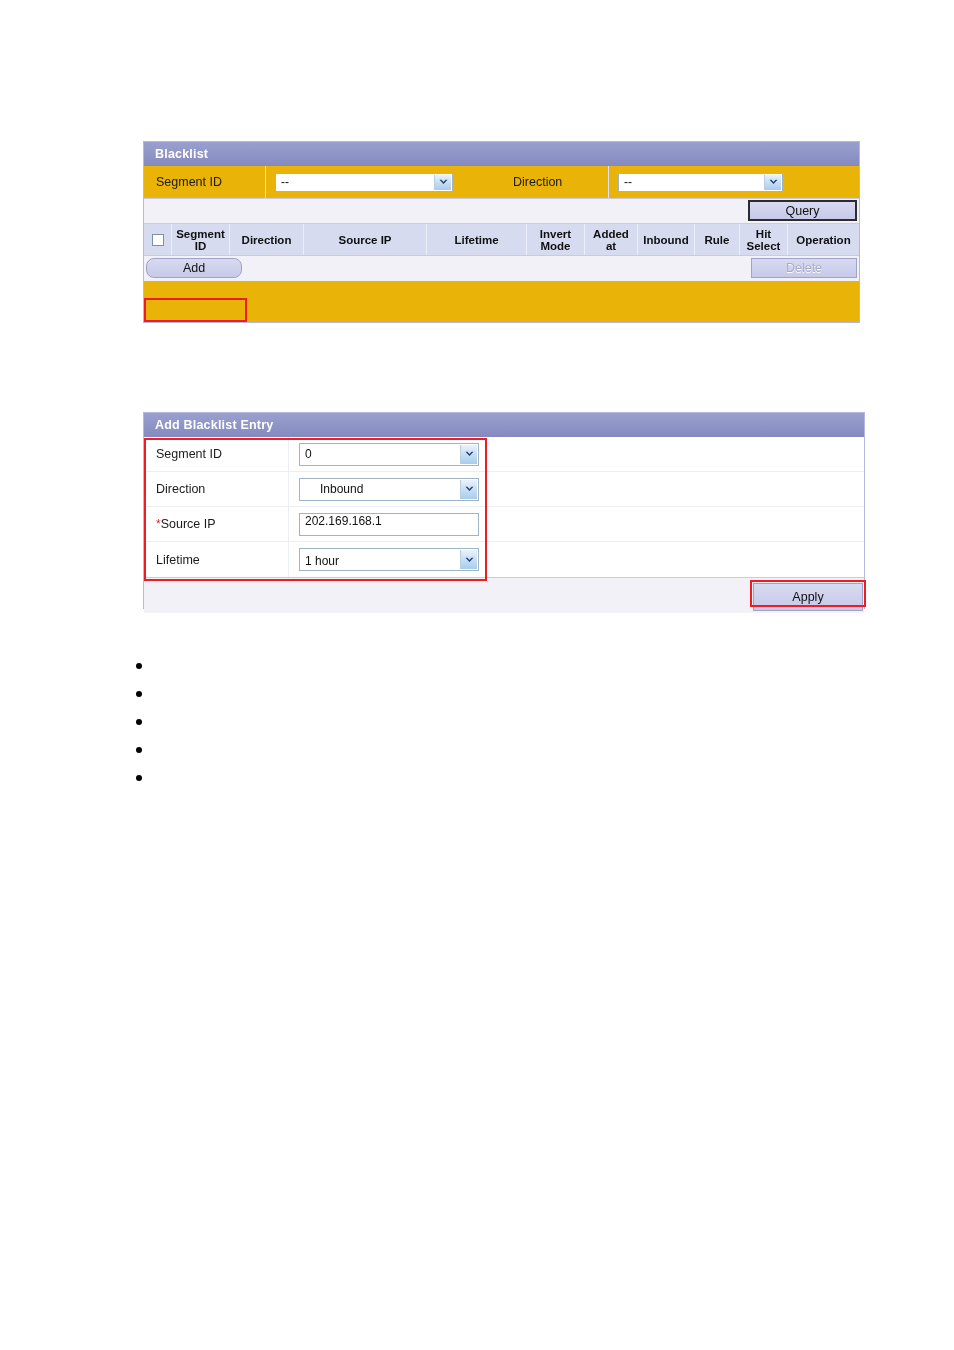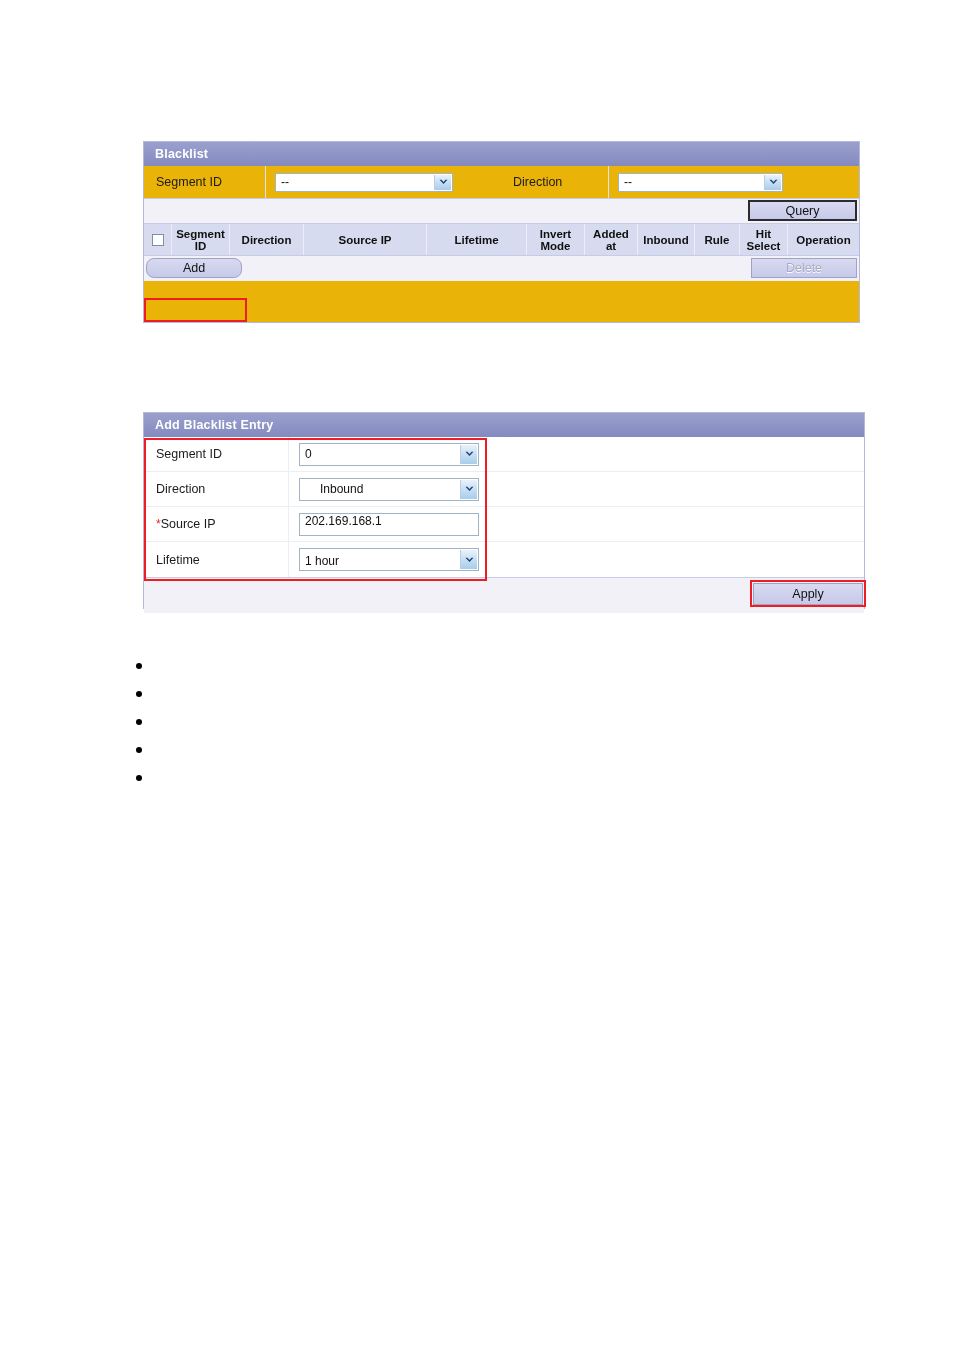--- a/index.html
+++ b/index.html
@@ -370,21 +370,21 @@
         <span class="arrow-btn">
           <svg width="9" height="6" viewBox="0 0 9 6">
               <path d="M0.5 0.8 L4.5 5 L8.5 0.8 L6.6 0.8 L4.5 3 L2.4 0.8 Z" fill="#1f3f72"></path>
             </svg>
         </span>
       </div>
     </div>
   </div>
 
   <div class="form-footer">
-    <div class="btn" style="position:absolute; right:1px; top:5px; width:110px; height:22px;">Apply</div>
+    <div class="btn" style="position:absolute; right:1px; top:5px; width:110px; height:28px;">Apply</div>
   </div>
 </div>
 
 <div class="hl" style="left:144px; top:438px; width:343px; height:143px;"></div>
 
 <div class="hl" style="left:750px; top:580px; width:116px; height:27px;"></div>
 
 <ul class="bullets">
   <li></li>
   <li></li>

